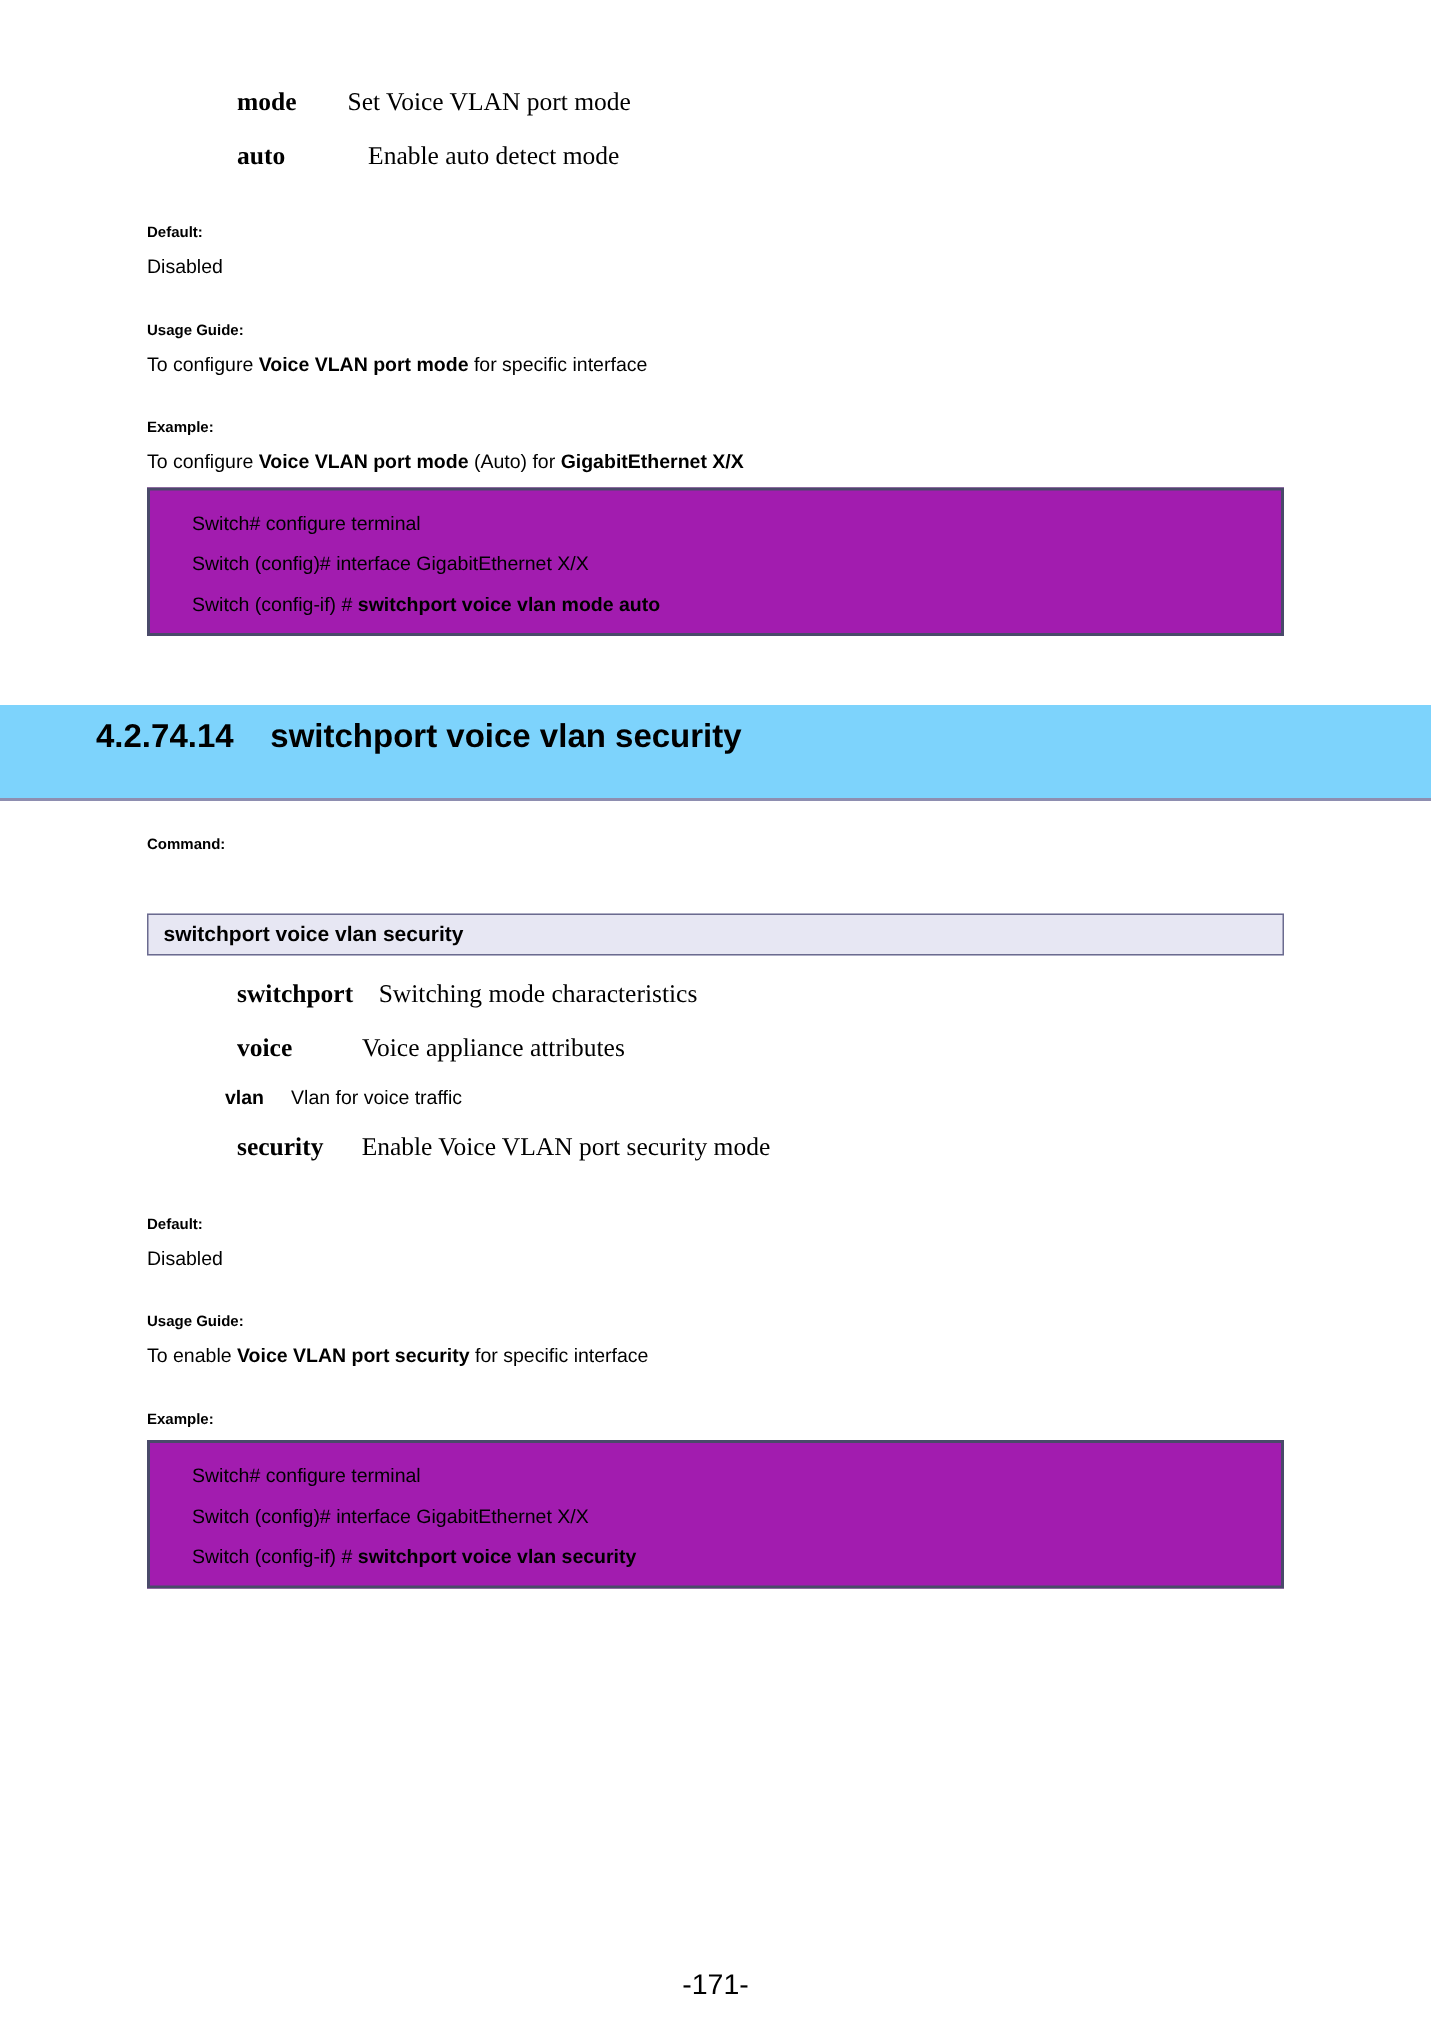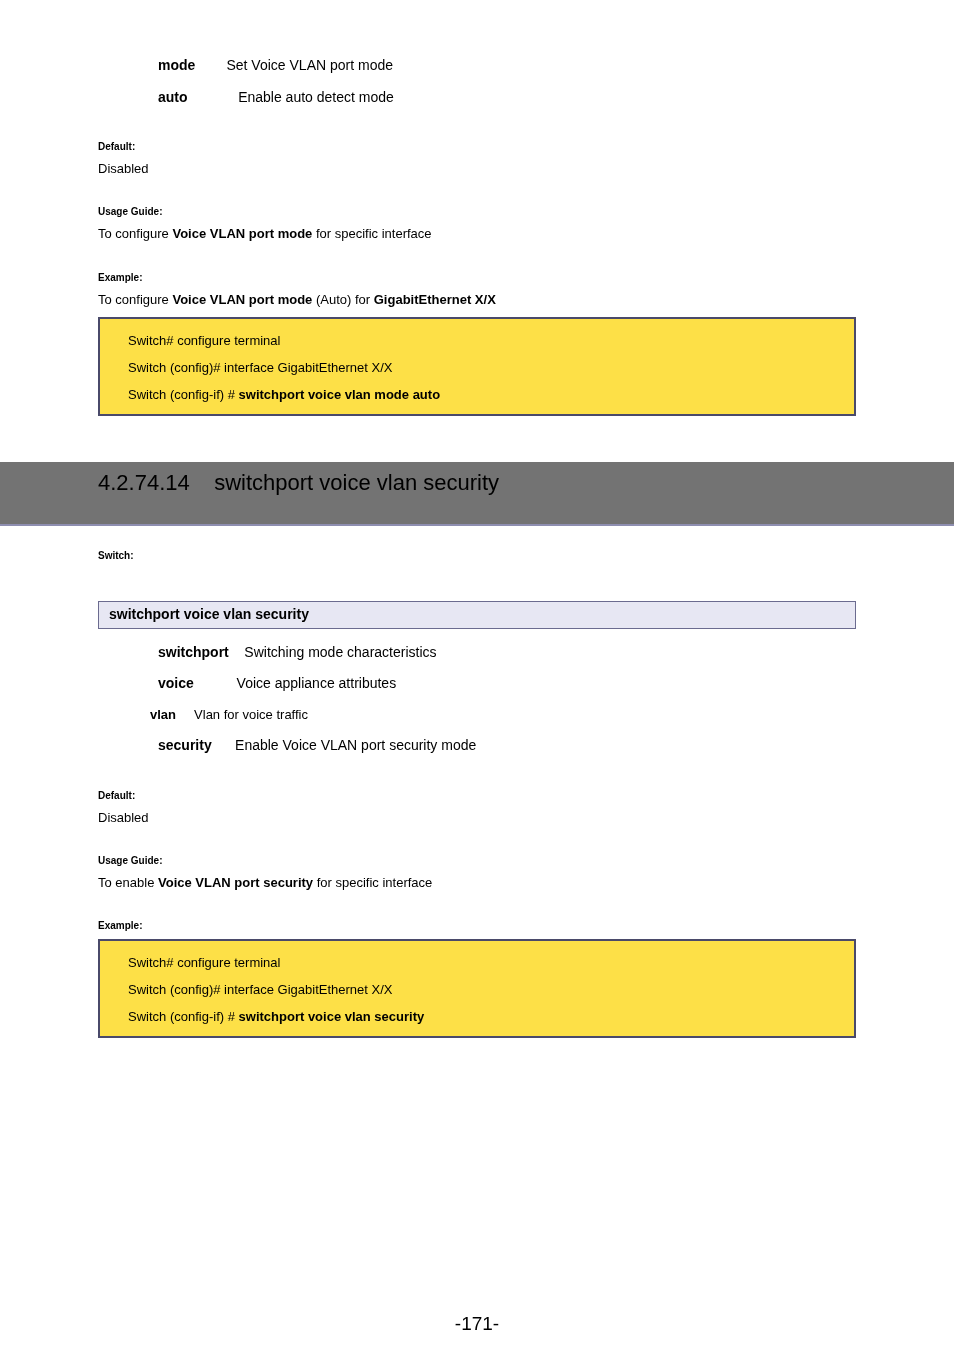--- a/index.html
+++ b/index.html
@@ -12,61 +12,62 @@
     color: #000000;
   }
   .page {
     padding: 48px 98px 40px 98px;
     position: relative;
     min-height: 1350px;
   }
   .indent-line {
     margin-left: 60px;
     margin-bottom: 12px;
-    font-size: 14px;
+    font-size: 17px;
     line-height: 1.4;
+    font-family: Liberation Serif, serif;
   }
   .indent-line-2 {
     margin-left: 52px;
     margin-bottom: 12px;
     font-size: 13px;
     line-height: 1.4;
   }
   .line-plain {
     margin-bottom: 8px;
     font-size: 13px;
     line-height: 1.4;
   }
   .label {
     font-weight: bold;
     font-size: 10px;
     margin-top: 28px;
     margin-bottom: 8px;
   }
   .code-box {
     border: 2.5px double #4a4a6a;
-    background: #fde047;
+    background: #a21caf;
     padding: 14px 28px 10px 28px;
     margin-top: 8px;
     font-size: 13px;
   }
   .code-box .code-line {
     margin-bottom: 12px;
   }
   .code-box .code-line:last-child { margin-bottom: 2px; }
   .section-bar {
     width: calc(100% + 196px);
     margin-left: -98px;
-    background: #737373;
+    background: #7dd3fc;
     height: 64px;
     margin-top: 46px;
     border-bottom: 2px solid #8e8eb0;
-    padding: 8px 0 0 98px;
+    padding: 8px 0 0 64px;
     font-size: 22px;
-    font-weight: normal;
+    font-weight: bold;
     color: #000;
   }
   .subheader {
     background: #e7e7f3;
     border: 1.5px solid #6b6b8f;
     height: 28px;
     margin-top: 40px;
     padding: 4px 10px;
     font-size: 14px;
     font-weight: bold;
@@ -116,21 +117,21 @@
     <div class="code-line">Switch (config)# interface GigabitEthernet X/X</div>
     <div class="code-line">
       <span>Switch (config-if) # </span><b>switchport voice vlan mode auto</b>
     </div>
   </div>
 
   <div class="section-bar">
     <span style="white-space: pre;">4.2.74.14    switchport voice vlan security</span>
   </div>
 
-  <div class="label" style="margin-top:24px;">Switch:</div>
+  <div class="label" style="margin-top:24px;">Command:</div>
 
   <div class="subheader">
     <span>switchport voice vlan security</span>
   </div>
 
   <div class="syntax-group gap-top" style="margin-top:14px;">
     <div class="indent-line">
       <b>switchport</b><span style="white-space: pre;">    Switching mode characteristics</span>
     </div>
     <div class="indent-line">

